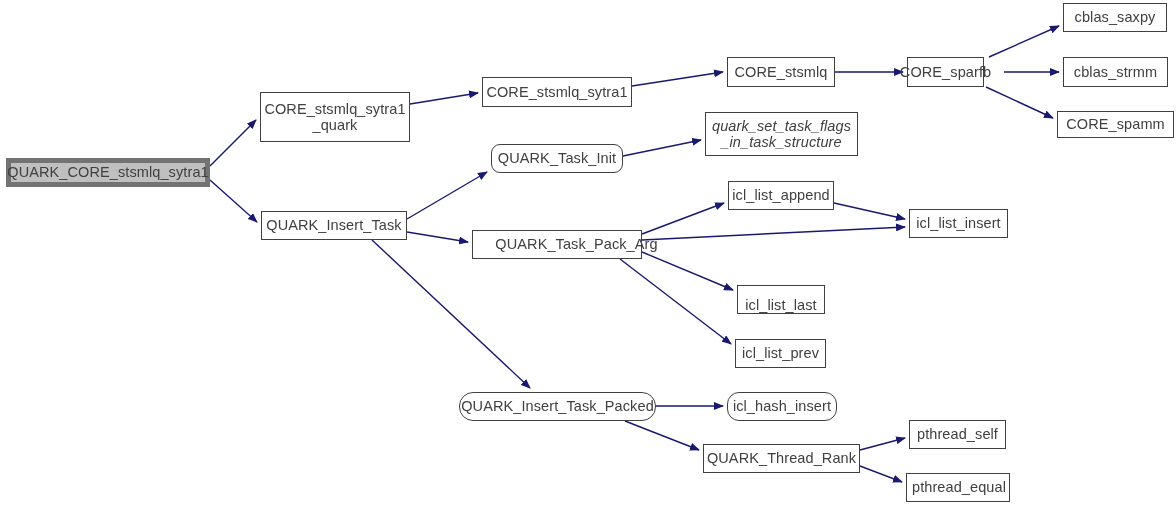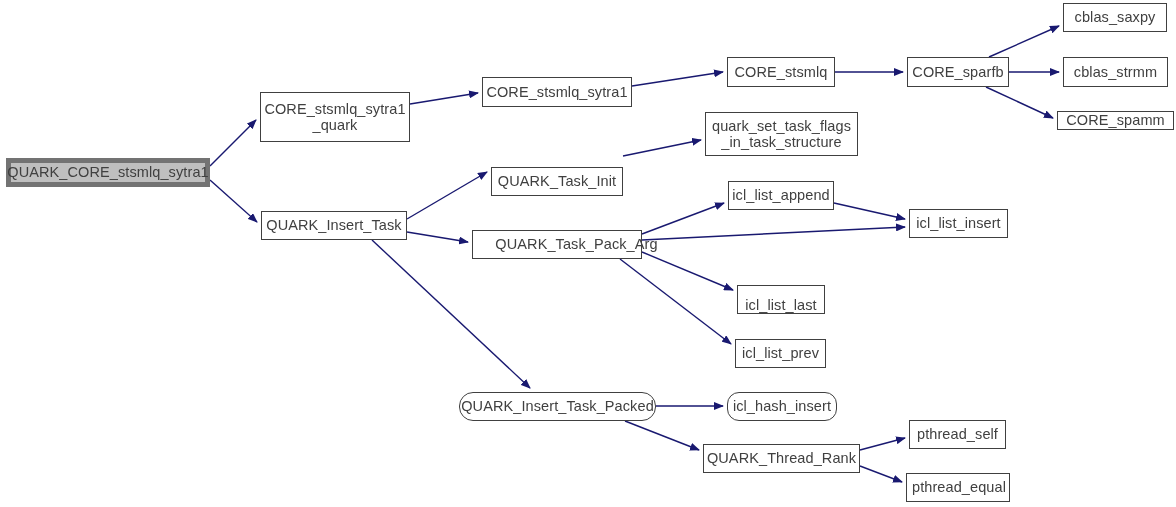--- a/index.html
+++ b/index.html
@@ -81,32 +81,32 @@
         <line x1="860" y1="450" x2="905" y2="438" stroke="#191970" stroke-width="1.4" marker-end="url(#arrow)"></line>
         <line x1="860" y1="466" x2="902" y2="482" stroke="#191970" stroke-width="1.4" marker-end="url(#arrow)"></line>
       </g>
   </svg>
   <div id="node-layer">
       <div class="node root" style="left: 6px; top: 158px; width: 204px; height: 29px;"><span class="node-label">QUARK_CORE_stsmlq_sytra1</span></div>
       <div class="node" style="left: 260px; top: 92px; width: 150px; height: 50px;"><span class="node-label">CORE_stsmlq_sytra1
 _quark</span></div>
       <div class="node" style="left: 261px; top: 211px; width: 146px; height: 29px;"><span class="node-label">QUARK_Insert_Task</span></div>
       <div class="node" style="left: 482px; top: 77px; width: 150px; height: 30px;"><span class="node-label">CORE_stsmlq_sytra1</span></div>
-      <div class="node" style="left: 491px; top: 167px; width: 132px; height: 29px;"><span class="node-label">QUARK_Task_Init</span></div>
+      <div class="node" style="left: 491px; top: 144px; width: 132px; height: 29px; border-radius: 9px;"><span class="node-label">QUARK_Task_Init</span></div>
       <div class="node" style="left: 472px; top: 230px; width: 170px; height: 29px; padding-left: 39px;"><span class="node-label">QUARK_Task_Pack_Arg</span></div>
       <div class="node" style="left: 459px; top: 392px; width: 197px; height: 29px; border-radius: 14px;"><span class="node-label">QUARK_Insert_Task_Packed</span></div>
       <div class="node" style="left: 727px; top: 57px; width: 108px; height: 30px;"><span class="node-label">CORE_stsmlq</span></div>
-      <div class="node" style="left: 705px; top: 112px; width: 153px; height: 44px;"><span class="node-label">quark_set_task_flags
+      <div class="node" style="left: 705px; top: 112px; width: 153px; height: 44px; font-style: italic;"><span class="node-label">quark_set_task_flags
 _in_task_structure</span></div>
       <div class="node" style="left: 728px; top: 181px; width: 106px; height: 29px;"><span class="node-label">icl_list_append</span></div>
       <div class="node" style="left: 737px; top: 285px; width: 88px; height: 29px; align-items: flex-end;"><span class="node-label">icl_list_last</span></div>
       <div class="node" style="left: 735px; top: 339px; width: 91px; height: 29px;"><span class="node-label">icl_list_prev</span></div>
       <div class="node" style="left: 727px; top: 392px; width: 110px; height: 29px; border-radius: 12px;"><span class="node-label">icl_hash_insert</span></div>
       <div class="node" style="left: 703px; top: 444px; width: 157px; height: 29px;"><span class="node-label">QUARK_Thread_Rank</span></div>
-      <div class="node" style="left: 907px; top: 57px; width: 102px; height: 30px;"><span class="node-label">CORE_sparfb</span></div>
+      <div class="node" style="left: 907px; top: 57px; width: 77px; height: 30px;"><span class="node-label">CORE_sparfb</span></div>
       <div class="node" style="left: 909px; top: 209px; width: 99px; height: 29px;"><span class="node-label">icl_list_insert</span></div>
       <div class="node" style="left: 909px; top: 420px; width: 97px; height: 29px;"><span class="node-label">pthread_self</span></div>
       <div class="node" style="left: 906px; top: 473px; width: 104px; height: 29px; justify-content: flex-end;"><span class="node-label">pthread_equal</span></div>
       <div class="node" style="left: 1063px; top: 3px; width: 104px; height: 29px;"><span class="node-label">cblas_saxpy</span></div>
       <div class="node" style="left: 1063px; top: 57px; width: 105px; height: 30px;"><span class="node-label">cblas_strmm</span></div>
-      <div class="node" style="left: 1057px; top: 111px; width: 117px; height: 19px;"><span class="node-label">CORE_spamm</span></div>
+      <div class="node" style="left: 1057px; top: 111px; width: 117px; height: 27px;"><span class="node-label">CORE_spamm</span></div>
     </div>
 </div>
 
 </body></html>

